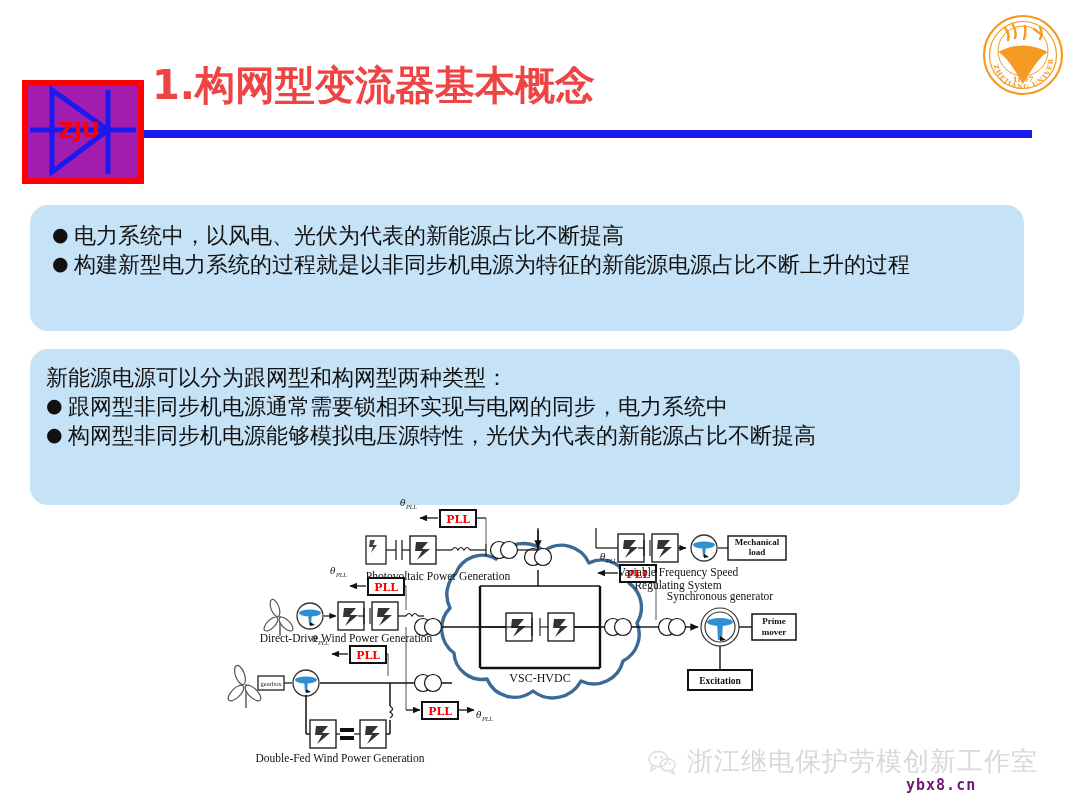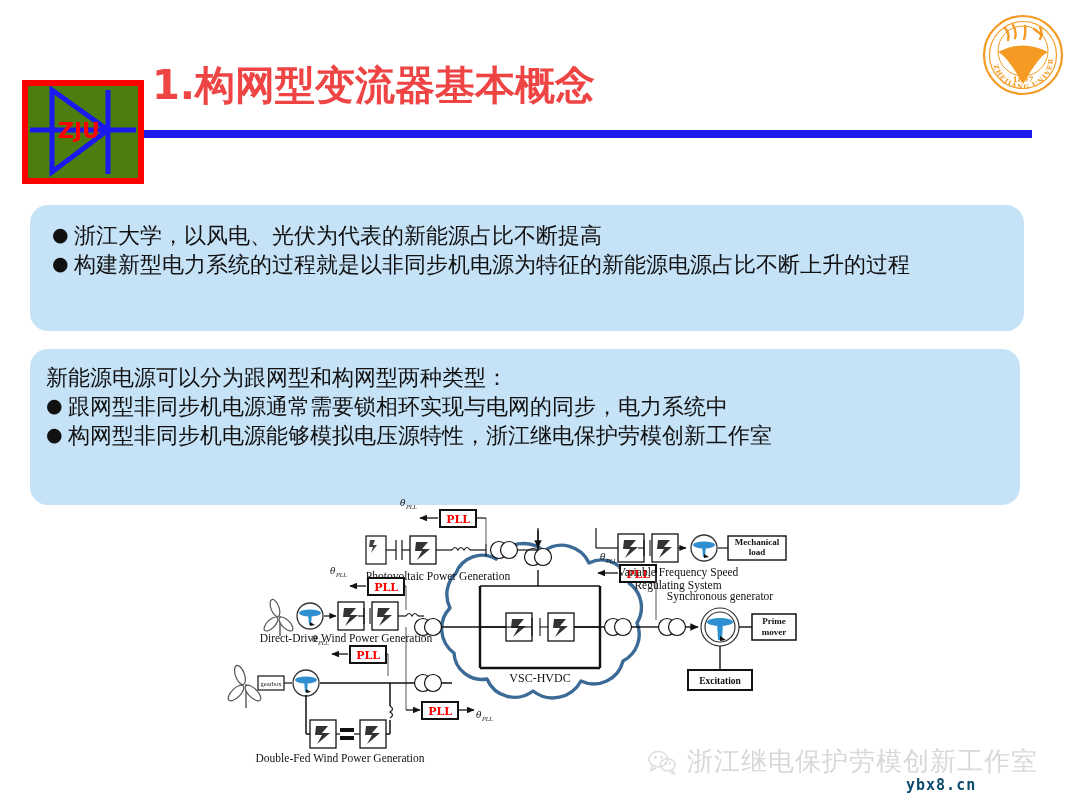--- a/index.html
+++ b/index.html
@@ -8,21 +8,21 @@
     font-family:"Liberation Sans","DejaVu Sans",sans-serif;
   }
   .slide{position:absolute;inset:0;width:1080px;height:810px;background:#fff;}
 
   
   .hdr-rule{
     position:absolute;left:36px;top:130px;width:996px;height:8px;background:#1a1aee;
   }
   .zju-mark{
     position:absolute;left:22px;top:80px;width:122px;height:104px;
-    border:6px solid #ff0000;box-sizing:border-box;background:#4d7c0f;
+    border:6px solid #ff0000;box-sizing:border-box;background:#a21caf;
   }
   .zju-mark svg{display:block;width:100%;height:100%;}
   .page-title{
     position:absolute;left:152px;top:58px;
     font-size:40px;font-weight:bold;color:#ef4444;letter-spacing:0px;
     font-family:"DejaVu Sans","Liberation Sans",sans-serif;white-space:nowrap;
   }
   
   .emblem-wrap{position:absolute;right:16px;top:14px;display:flex;align-items:center;gap:10px;}
   .emblem-seal{width:82px;height:82px;position:relative;}
@@ -67,21 +67,21 @@
   .wm{
     position:absolute;left:648px;top:744px;display:flex;align-items:center;gap:9px;
     color:#d9d9d9;opacity:.95;text-align:center;
   }
   .wm-ico{width:30px;height:26px;}
   .wm-cn{
     font-size:26px;color:#d6d6d6;letter-spacing:1px;
     font-family:"DejaVu Sans","Liberation Sans",sans-serif;white-space:nowrap;
   }
   .wm-url{
-    position:absolute;left:906px;top:776px;font-size:15px;color:#0c4a6e;font-weight:bold;
+    position:absolute;left:906px;top:776px;font-size:15px;color:#701a75;font-weight:bold;
     font-family:"DejaVu Sans Mono","Liberation Mono",monospace;letter-spacing:1px;
   }
 </style>
 </head>
 <body>
 
 <div class="slide">
 
   <div class="hdr-rule"></div>
 
@@ -114,39 +114,39 @@
           <textPath href="#ringpath" startOffset="7%">ZHEJIANG UNIVERSITY</textPath>
         </text>
       </svg>
     </div>
   </div>
 
   <div class="panel" id="panel-a">
     <div class="inner">
       <div class="bullet-line">
         <span class="bullet-dot">●</span>
-        <span class="bullet-txt">浙江大学，以风电、光伏为代表的新能源占比不断提高</span>
+        <span class="bullet-txt">电力系统中，以风电、光伏为代表的新能源占比不断提高</span>
       </div>
       <div class="bullet-line">
         <span class="bullet-dot">●</span>
         <span class="bullet-txt">构建新型电力系统的过程就是以非同步机电源为特征的新能源电源占比不断上升的过程</span>
       </div>
     </div>
   </div>
 
   <div class="panel" id="panel-b">
     <div class="inner">
       <div class="plain-line">新能源电源可以分为跟网型和构网型两种类型：</div>
       <div class="bullet-line">
         <span class="bullet-dot">●</span>
         <span class="bullet-txt">跟网型非同步机电源通常需要锁相环实现与电网的同步，电力系统中</span>
       </div>
       <div class="bullet-line">
         <span class="bullet-dot">●</span>
-        <span class="bullet-txt">构网型非同步机电源能够模拟电压源特性，浙江继电保护劳模创新工作室</span>
+        <span class="bullet-txt">构网型非同步机电源能够模拟电压源特性，光伏为代表的新能源占比不断提高</span>
       </div>
     </div>
   </div>
 
   <div class="figure">
     <svg viewBox="0 0 640 290" xmlns="http://www.w3.org/2000/svg">
       <defs>
         <marker id="ar" markerWidth="7" markerHeight="7" refX="5.5" refY="2.6" orient="auto">
           <path d="M0,0 L6,2.6 L0,5.2 z" fill="#111"></path>
         </marker>

